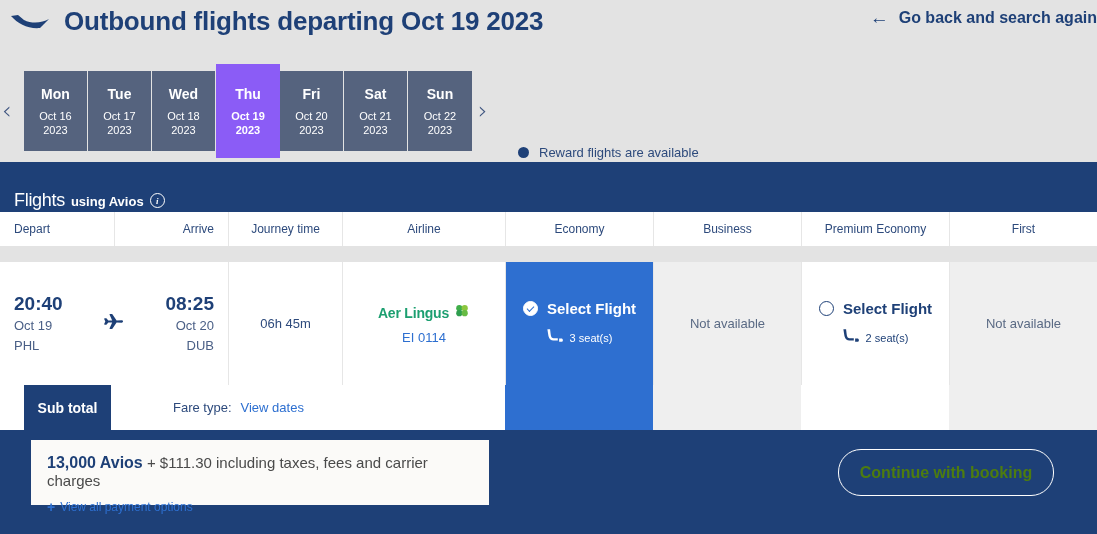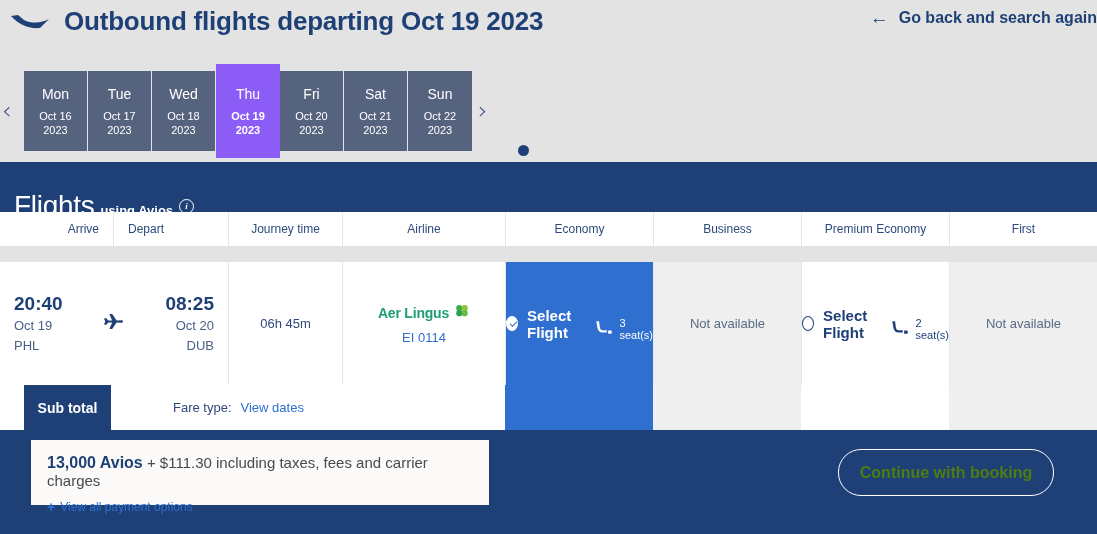--- a/index.html
+++ b/index.html
@@ -43,41 +43,41 @@
   .chev.right{left:478px;}
   .dates{
     position:absolute;left:24px;top:11px;display:flex;height:80px;
   }
   .datecell{
     width:64px;height:80px;background:#55637e;color:#ffffff;
     display:flex;flex-direction:column;align-items:center;justify-content:center;
     border-right:1px solid #e3e3e3;cursor:pointer;box-sizing:border-box;
   }
   .datecell:last-child{border-right:none;}
-  .datecell .dow{font-size:14px;font-weight:normal;margin-bottom:7px;}
+  .datecell .dow{font-size:14px;font-weight:bold;margin-bottom:7px;}
   .datecell .d1{font-size:11px;line-height:14px;}
   .datecell .d2{font-size:11px;line-height:14px;}
   .datecell.active{
     background:#8b5cf6;height:94px;margin-top:-7px;border-right:none;
   }
   .datecell.active .d1,.datecell.active .d2{font-weight:bold;}
   .legend{
     position:absolute;left:518px;top:85px;display:flex;align-items:center;gap:10px;
     color:#2d4a7c;font-size:13px;
   }
   .legend .dot{width:11px;height:11px;border-radius:50%;background:#1e4077;display:block;}
 
   
   .navy-panel{
     position:absolute;left:0;top:162px;width:1097px;height:372px;background:#1e4077;
   }
   .flights-head{
     position:absolute;left:14px;top:190px;display:flex;align-items:baseline;gap:6px;color:#fff;
   }
-  .flights-head .big{font-size:28px;font-weight:300;letter-spacing:-0.3px;}
+  .flights-head .big{font-size:18px;font-weight:300;letter-spacing:-0.3px;}
   .flights-head .small{font-size:13px;font-weight:bold;}
   .info-i{
     width:13px;height:13px;border:1.3px solid #ffffff;border-radius:50%;
     display:inline-flex;align-items:center;justify-content:center;
     font-size:9px;font-style:italic;font-weight:bold;color:#fff;
     align-self:center;cursor:pointer;font-family:"Liberation Serif",serif;
   }
 
   
   .table{
@@ -134,21 +134,21 @@
 
   .journey{font-size:13px;color:#2d4a7c;}
 
   .airline-box{flex-direction:column;gap:7px;}
   .aer-logo{display:flex;align-items:center;gap:5px;}
   .aer-text{font-size:14px;font-weight:bold;color:#1c9f70;letter-spacing:-0.2px;}
   .flightno{font-size:13px;color:#2d6fd0;}
 
   .fare{
     box-sizing:border-box;
-    display:flex;flex-direction:row;align-items:center;justify-content:center;
+    display:flex;flex-direction:column;align-items:center;justify-content:center;
     font-size:14px;cursor:pointer;
   }
   .fare.selected{background:#2e6fd0;color:#ffffff;}
   .fare.avail{background:#ffffff;color:#1e4077;}
   .fare.na{background:#efefef;color:#5a6a84;font-size:13px;cursor:default;}
   .fare-line1{display:flex;align-items:center;gap:9px;font-weight:bold;font-size:15px;}
   .fare-line2{display:flex;align-items:center;gap:7px;margin-top:11px;font-size:11px;font-weight:normal;}
   .radio{
     width:15px;height:15px;border-radius:50%;border:1.6px solid currentColor;
     display:inline-block;box-sizing:border-box;
@@ -269,36 +269,37 @@
       </div>
       <div class="datecell">
         <span class="dow">Sun</span>
         <span class="d1">Oct 22</span>
         <span class="d2">2023</span>
       </div>
     </div>
 
     <div class="legend">
       <span class="dot"></span>
+      <span>Reward flights are available</span>
     </div>
   </div>
 
   <div class="navy-panel"></div>
 
   <div class="flights-head">
     <span class="big">Flights</span>
     <span class="small">using Avios</span>
     <span class="info-i">i</span>
   </div>
 
   <div class="table">
 
     <div class="thead">
+      <div class="th depart c-depart">Depart</div>
       <div class="th arrive c-arrive">Arrive</div>
-      <div class="th depart c-depart">Depart</div>
       <div class="th c-journey">Journey time</div>
       <div class="th c-airline">Airline</div>
       <div class="th c-eco">Economy</div>
       <div class="th c-bus">Business</div>
       <div class="th c-prem">Premium Economy</div>
       <div class="th c-first last">First</div>
     </div>
 
     <div class="gap-row"></div>
 

